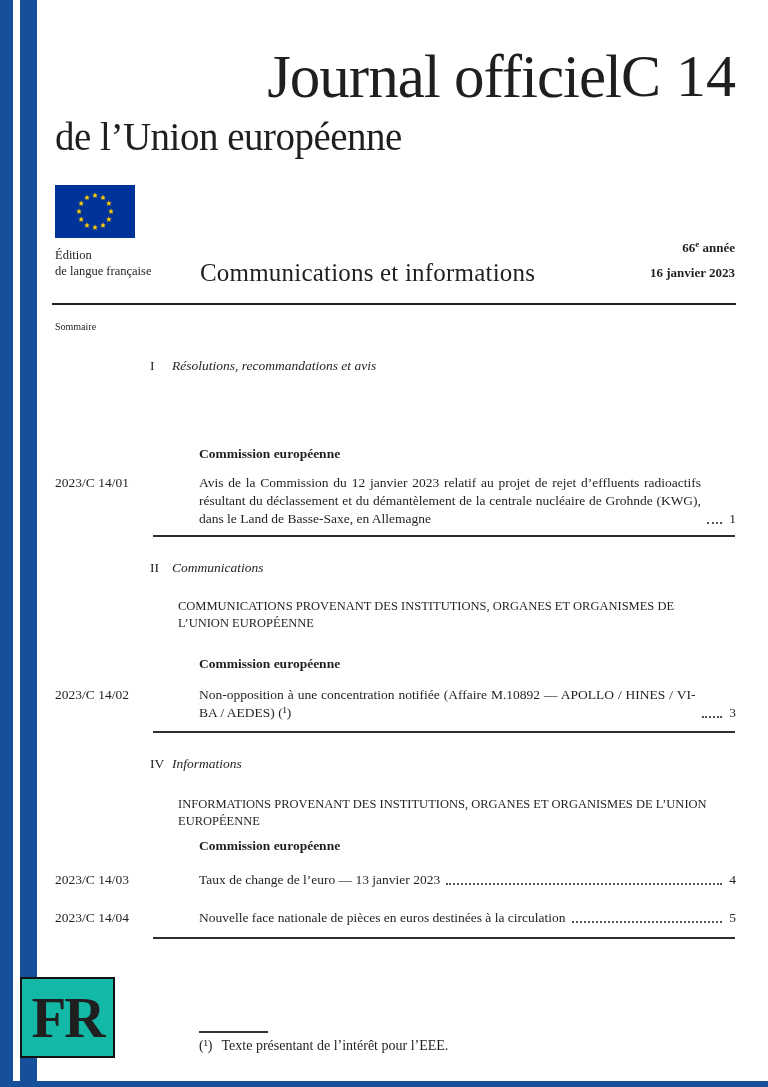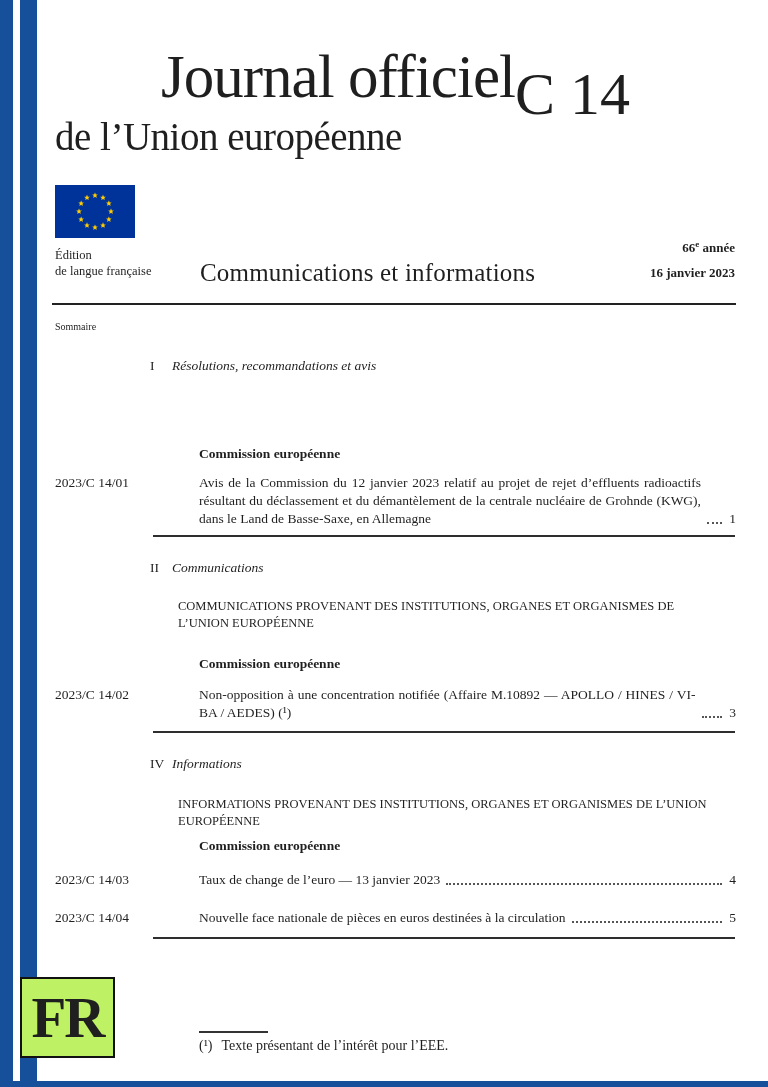--- a/index.html
+++ b/index.html
@@ -17,23 +17,23 @@
   }
   .page { position: absolute; inset: 0; }
 
   
   .bar-outer  { position: absolute; left: 0;   top: 0; width: 13px;  height: 100%;  background: var(--accent); }
   .bar-inner  { position: absolute; left: 20px; top: 0; width: 17px;  height: 1081px; background: var(--accent); }
   .bar-bottom { position: absolute; left: 0;   top: 1081px; width: 768px; height: 6px; background: var(--accent); }
 
   
   .title-row { position: absolute; left: 55px; top: 46px; width: 681px;
-               display: flex; justify-content: center; align-items: flex-start; }
+               display: flex; justify-content: flex-end; align-items: flex-start; }
   .journal-title { font-size: 61px; line-height: 1.0; letter-spacing: -1px; white-space: nowrap; }
-  .issue-code    { font-size: 60px; line-height: 1.0; white-space: nowrap; margin-top: 18px; }
+  .issue-code    { font-size: 60px; line-height: 1.0; white-space: nowrap; }
   .journal-subtitle { position: absolute; left: 55px; top: 116px; font-size: 39px; line-height: 1.1; letter-spacing: -0.5px; }
 
   .flag { position: absolute; left: 55px; top: 185px; width: 80px; height: 53px; }
 
   .edition { position: absolute; left: 55px; top: 247px; font-size: 12.5px; line-height: 1.3; }
   .kicker  { position: absolute; left: 200px; top: 259px; font-size: 25px; letter-spacing: 0.2px; }
   .issue-meta { position: absolute; right: 33px; top: 239px; text-align: right; font-weight: bold; font-size: 13px; }
   .issue-meta .meta-line + .meta-line { margin-top: 9px; }
   .issue-meta sup { font-size: 9px; }
 
@@ -55,21 +55,21 @@
                font-size: 13.5px; line-height: 18px; }
   .entry-id   { flex: 0 0 144px; }
   .entry-main { flex: 1 1 auto; display: flex; align-items: center; min-width: 0; }
   .entry-text { flex: 0 1 auto; max-width: 502px; text-align: justify; }
   .leader     { flex: 1 1 24px; align-self: flex-end;
                 border-bottom: 2px dotted #555; margin: 0 4px 4px 6px; height: 1px; }
   .entry-page { flex: 0 0 auto; align-self: flex-end; min-width: 10px; text-align: right; }
 
   
   .lang-badge { position: absolute; left: 20px; top: 977px; width: 95px; height: 81px;
-                background: #bef264; border: 2px solid #111; z-index: 3;
+                background: #14b8a6; border: 2px solid #111; z-index: 3;
                 display: flex; align-items: center; justify-content: center;
                 font-size: 57px; font-weight: bold; letter-spacing: -2px; }
   .footnote-rule { position: absolute; left: 199px; top: 1031px; width: 69px; height: 2px; background: #333; }
   .footnote { position: absolute; left: 199px; top: 1038px; font-size: 14px; }
   .footnote .fn-marker { margin-right: 9px; }
 </style>
 </head>
 <body>
 
 <div class="page">

